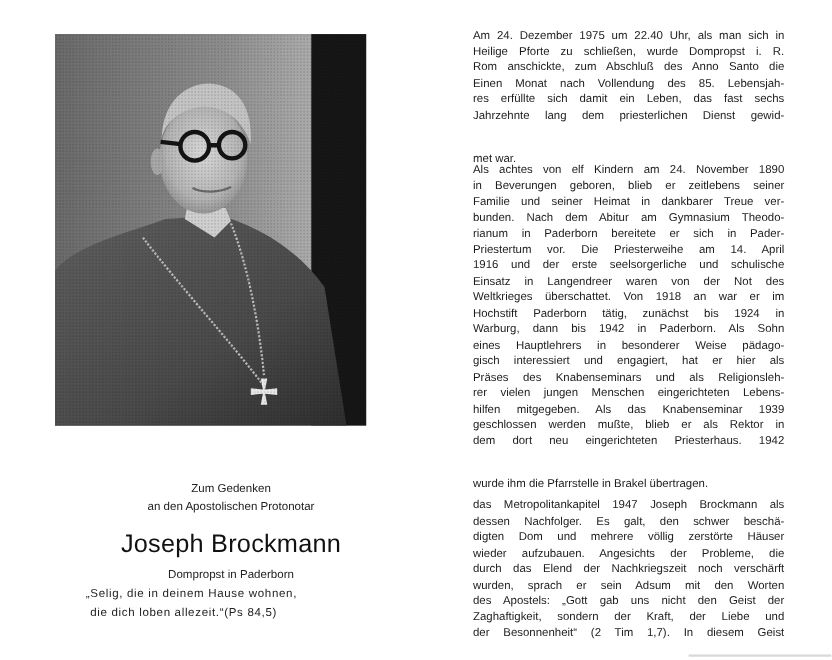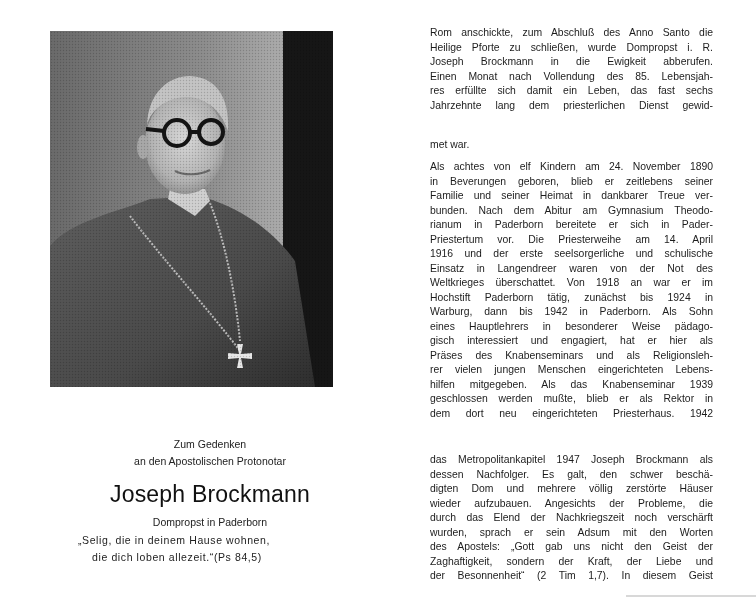--- a/index.html
+++ b/index.html
@@ -12,28 +12,28 @@
     overflow: hidden; background: #5a5a5a;
   }
   .photo svg { display: block; }
   .left-text { position: absolute; left: 60px; width: 300px; text-align: center; margin-top: 16px; }
   .memorial-line { font-size: 10.5px; line-height: 17px; color: #222; }
   .l1 { top: 420px; }
   .l2 { top: 437px; }
   .name { top: 464px; font-size: 23px; line-height: 28px; color: #111; letter-spacing: 0.2px; }
   .subtitle { top: 498px; font-size: 10.5px; line-height: 16px; color: #222; }
   .quote { position: absolute; left: 76px; top: 532px; width: 196px; font-size: 10.5px; line-height: 17px; color: #222; letter-spacing: 0.6px; }
-  .quote .q2 { display: flex; justify-content: center; padding-left: 6px; width: 190px; }
+  .quote .q2 { display: flex; justify-content: flex-start; padding-left: 6px; width: 190px; }
   .quote .q1 { white-space: nowrap; text-align: center; }
   .bio {
     position: absolute; left: 430px; width: 283px; font-size: 10.4px; line-height: 14.5px;
     color: #1c1c1c; text-align: justify; hyphens: manual;
   }
   .p1 { top: 26px; }
-  .p2 { top: 160px; }
+  .p2 { top: 148px; }
   .p3 { top: 453px; }
   .bio .line { display: block; text-align: justify; text-align-last: justify; white-space: nowrap; }
   .bio .line.last { text-align-last: left; margin-top: 25px; }
   .bottom-edge { position: absolute; left: 626px; top: 595px; width: 130px; height: 2px; background: #d8d8d8; }
 </style>
 </head>
 <body>
 
 <div class="photo" title="Portrait photograph of Joseph Brockmann wearing round glasses, cassock and pectoral cross">
   <svg width="283" height="356" viewBox="0 0 283 356" xmlns="http://www.w3.org/2000/svg">
@@ -90,23 +90,23 @@
 
 <div class="quote">
   <div class="q1">„Selig, die in deinem Hause wohnen,</div>
   <div class="q2">
     <span>die dich loben allezeit.“</span>
     <span>(Ps 84,5)</span>
   </div>
 </div>
 
 <div class="bio p1">
+    <span class="line">Am 24. Dezember 1975 um 22.40 Uhr, als man sich in</span>
+    <span class="line">Heilige Pforte zu schließen, wurde Dompropst i. R.</span>
     <span class="line">Rom anschickte, zum Abschluß des Anno Santo die</span>
-    <span class="line">Heilige Pforte zu schließen, wurde Dompropst i. R.</span>
-    <span class="line">Joseph Brockmann in die Ewigkeit abberufen.</span>
     <span class="line">Einen Monat nach Vollendung des 85. Lebensjah-</span>
     <span class="line">res erfüllte sich damit ein Leben, das fast sechs</span>
     <span class="line">Jahrzehnte lang dem priesterlichen Dienst gewid-</span>
     <span class="line last">met war.</span>
   </div>
 <div class="bio p2">
     <span class="line">Als achtes von elf Kindern am 24. November 1890</span>
     <span class="line">in Beverungen geboren, blieb er zeitlebens seiner</span>
     <span class="line">Familie und seiner Heimat in dankbarer Treue ver-</span>
     <span class="line">bunden. Nach dem Abitur am Gymnasium Theodo-</span>
@@ -117,20 +117,21 @@
     <span class="line">Weltkrieges überschattet. Von 1918 an war er im</span>
     <span class="line">Hochstift Paderborn tätig, zunächst bis 1924 in</span>
     <span class="line">Warburg, dann bis 1942 in Paderborn. Als Sohn</span>
     <span class="line">eines Hauptlehrers in besonderer Weise pädago-</span>
     <span class="line">gisch interessiert und engagiert, hat er hier als</span>
     <span class="line">Präses des Knabenseminars und als Religionsleh-</span>
     <span class="line">rer vielen jungen Menschen eingerichteten Lebens-</span>
     <span class="line">hilfen mitgegeben. Als das Knabenseminar 1939</span>
     <span class="line">geschlossen werden mußte, blieb er als Rektor in</span>
     <span class="line">dem dort neu eingerichteten Priesterhaus. 1942</span>
+    <span class="line last">wurde ihm die Pfarrstelle in Brakel übertragen.</span>
   </div>
 <div class="bio p3">
     <span class="line">das Metropolitankapitel 1947 Joseph Brockmann als</span>
     <span class="line">dessen Nachfolger. Es galt, den schwer beschä-</span>
     <span class="line">digten Dom und mehrere völlig zerstörte Häuser</span>
     <span class="line">wieder aufzubauen. Angesichts der Probleme, die</span>
     <span class="line">durch das Elend der Nachkriegszeit noch verschärft</span>
     <span class="line">wurden, sprach er sein Adsum mit den Worten</span>
     <span class="line">des Apostels: „Gott gab uns nicht den Geist der</span>
     <span class="line">Zaghaftigkeit, sondern der Kraft, der Liebe und</span>

